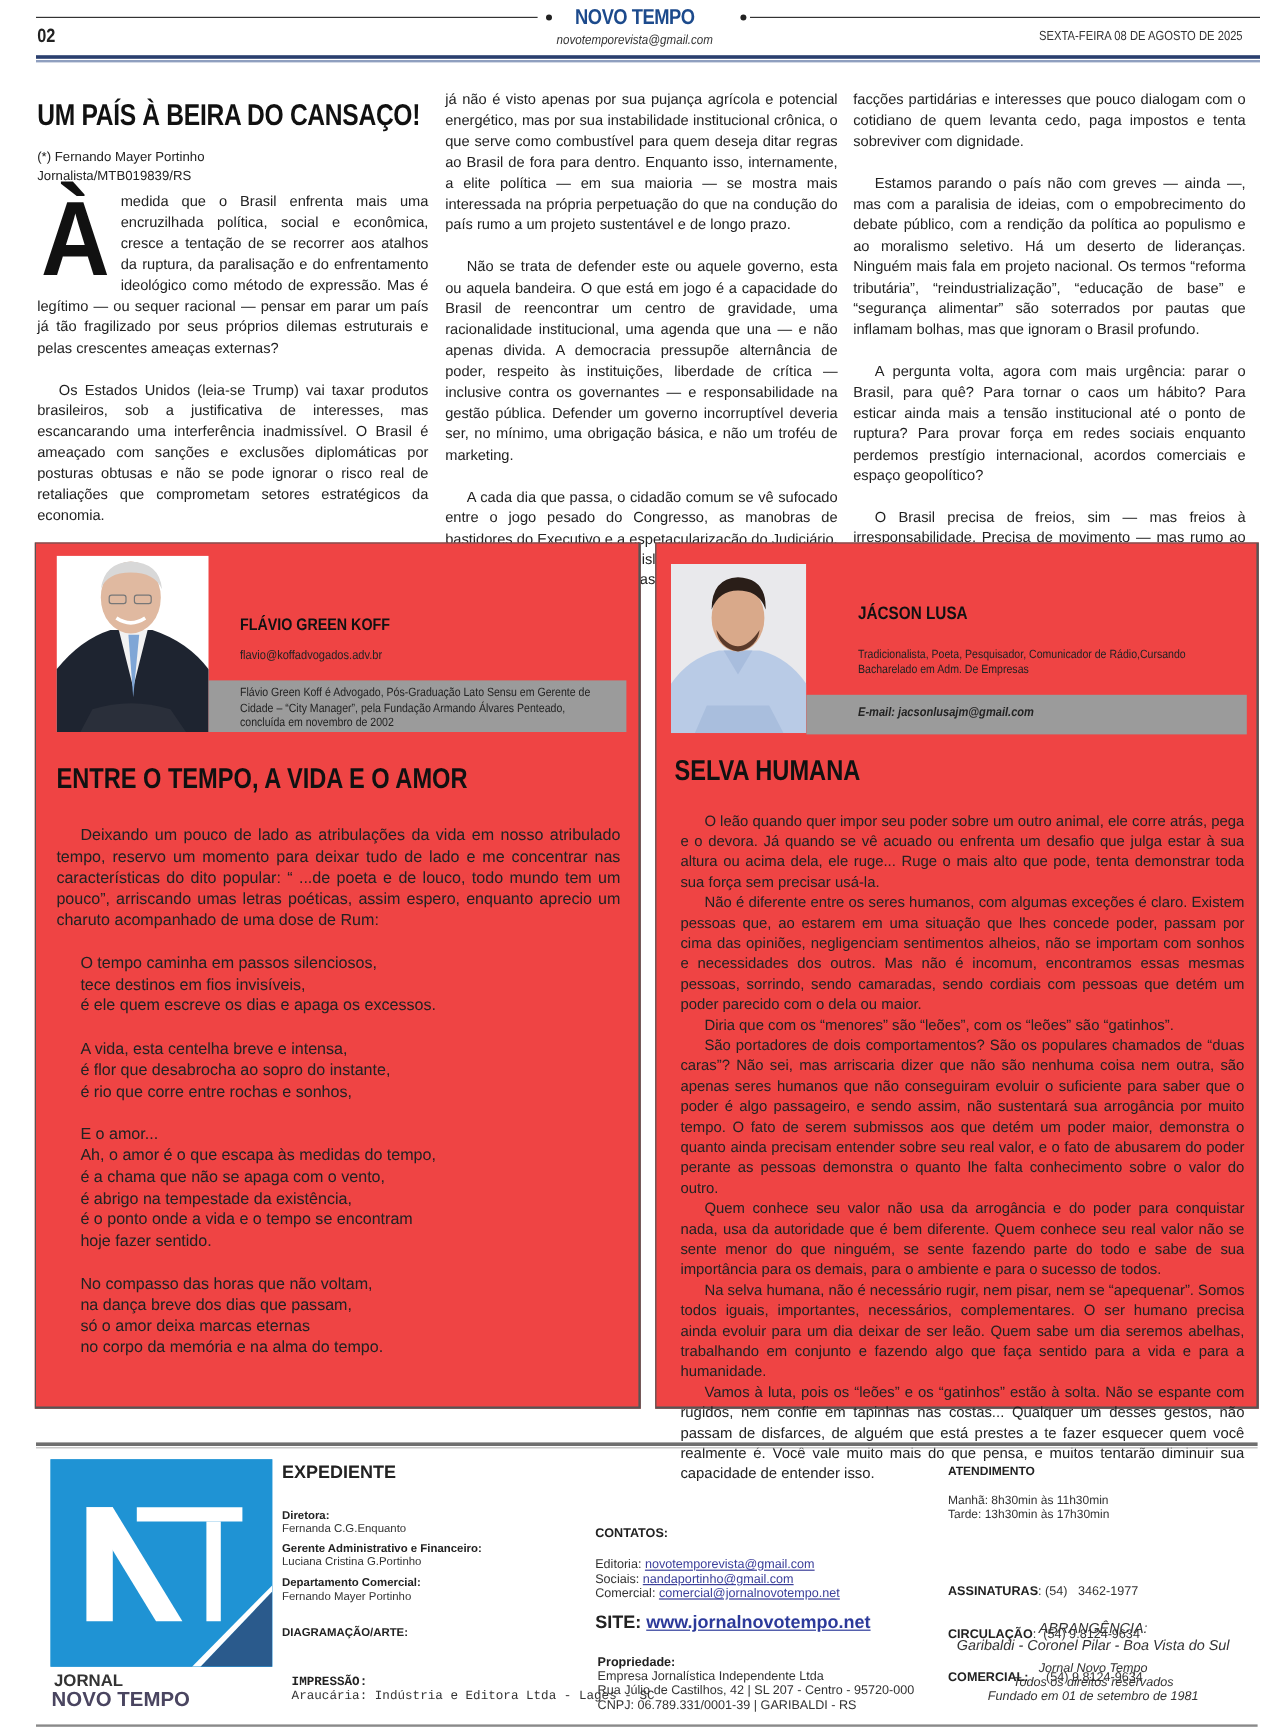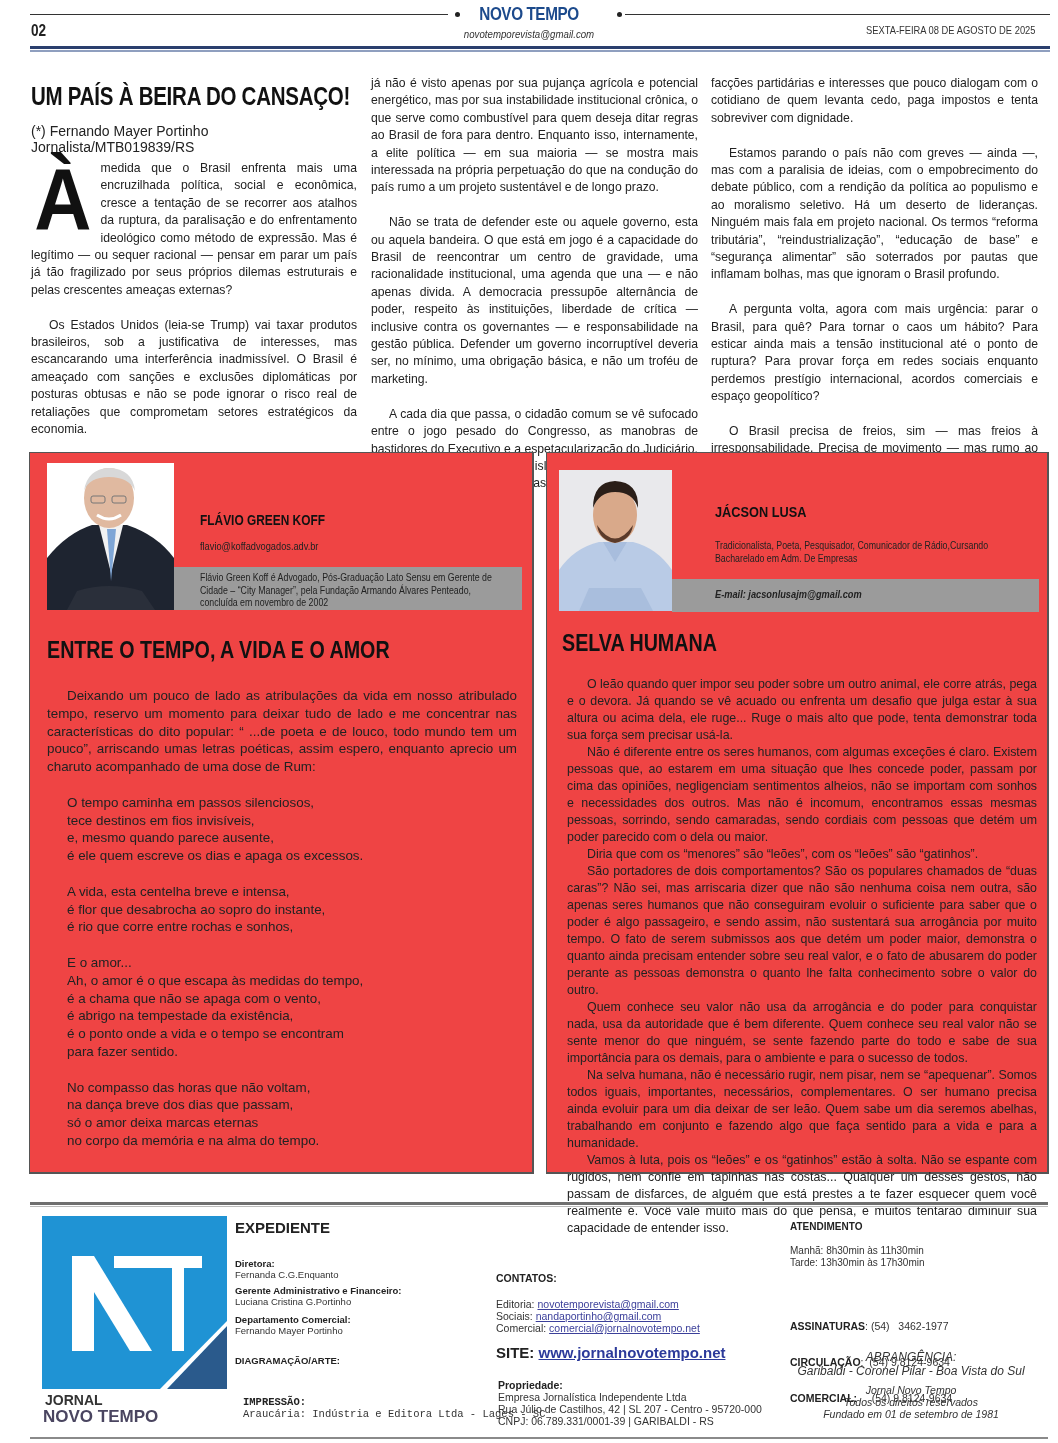--- a/index.html
+++ b/index.html
@@ -11,21 +11,21 @@
   .hdr-dot { position: absolute; top: 12px; width: 5px; height: 5px; border-radius: 50%; background: #222; }
   .brand { position: absolute; top: 4px; left: 0; width: 1058px; text-align: center; font-family: "Liberation Sans", sans-serif; font-weight: bold; font-size: 18px; color: #1c4a8c; letter-spacing: -0.5px; transform: scaleX(0.85); }
   .brand-email { position: absolute; top: 28px; left: 0; width: 1058px; text-align: center; font-style: italic; font-size: 11px; color: #333; transform: scaleX(0.88); }
   .pageno { position: absolute; top: 22px; left: 31px; font-weight: bold; font-size: 16px; color: #222; transform: scaleX(0.85); transform-origin: left; }
   .date { position: absolute; top: 24px; right: 22px; font-size: 11px; color: #333; transform: scaleX(0.85); transform-origin: right; white-space: nowrap; }
   .hdr-rule1 { position: absolute; top: 46px; left: 30px; width: 1020px; height: 3px; background: #2a3f6e; }
   .hdr-rule2 { position: absolute; top: 50px; left: 30px; width: 1020px; height: 2px; background: #8f9fbf; }
 
   
   .main-title { position: absolute; top: 82px; left: 31px; font-weight: bold; font-size: 25px; color: #111; transform: scaleX(0.82); transform-origin: left; white-space: nowrap; letter-spacing: -0.3px; }
-  .byline { position: absolute; top: 123px; left: 31px; font-size: 14px; line-height: 16px; color: #222; }
+  .byline { position: absolute; top: 123px; left: 31px; font-size: 11px; line-height: 16px; color: #222; }
   .col { position: absolute; font-size: 12.2px; line-height: 17.4px; text-align: justify; color: #222; hyphens: auto; }
   .col p { margin-bottom: 17.4px; text-indent: 18px; }
   .col p.noindent { text-indent: 0; }
   .dropcap { float: left; font-size: 88px; line-height: 70px; font-weight: bold; margin: 4px 6px 0 0; color: #111; font-family: "Liberation Sans", sans-serif; transform: scaleX(0.9); }
 
   
   .box { position: absolute; border: 1px solid #555; border-right-width: 2px; border-bottom-width: 2px; background: #ef4444; }
   .photo { position: absolute; overflow: hidden; }
   .author-name { position: absolute; font-weight: bold; font-size: 14px; color: #111; transform: scaleX(0.85); transform-origin: left; white-space: nowrap; }
   .author-small { position: absolute; font-size: 10.5px; color: #222; transform: scaleX(0.88); transform-origin: left; line-height: 14px; }
@@ -119,35 +119,34 @@
   <div class="greybar" style="top:114px;left:144px;width:348px;height:43px;"></div>
   <div class="greybar-text" style="top:119px;left:170px;width:345px;">Flávio Green Koff é Advogado, Pós-Graduação Lato Sensu em Gerente de Cidade – “City Manager”, pela Fundação Armando Álvares Penteado, concluída em novembro de 2002</div>
   <div class="box-title" style="top:183px;left:17px;">ENTRE O TEMPO, A VIDA E O AMOR</div>
 
   <div class="box-body" style="top:234px;left:17px;width:470px;">
     <p class="indent">Deixando um pouco de lado as atribulações da vida em nosso atribulado tempo, reservo um momento para deixar tudo de lado e me concentrar nas características do dito popular: “ ...de poeta e de louco, todo mundo tem um pouco”, arriscando umas letras poéticas, assim espero, enquanto aprecio um charuto acompanhado de uma dose de Rum:</p>
     <div class="poem">
       <div class="stanza">
         <div>O tempo caminha em passos silenciosos,</div>
         <div>tece destinos em fios invisíveis,</div>
-        <div>e, mesmo quando parece ausente,</div>
         <div>é ele quem escreve os dias e apaga os excessos.</div>
       </div>
       <div class="stanza">
         <div>A vida, esta centelha breve e intensa,</div>
         <div>é flor que desabrocha ao sopro do instante,</div>
         <div>é rio que corre entre rochas e sonhos,</div>
       </div>
       <div class="stanza">
         <div>E o amor...</div>
         <div>Ah, o amor é o que escapa às medidas do tempo,</div>
         <div>é a chama que não se apaga com o vento,</div>
         <div>é abrigo na tempestade da existência,</div>
         <div>é o ponto onde a vida e o tempo se encontram</div>
-        <div>para fazer sentido.</div>
+        <div>hoje fazer sentido.</div>
       </div>
       <div class="stanza">
         <div>No compasso das horas que não voltam,</div>
         <div>na dança breve dos dias que passam,</div>
         <div>só o amor deixa marcas eternas</div>
         <div>no corpo da memória e na alma do tempo.</div>
       </div>
     </div>
   </div>
 </div>

